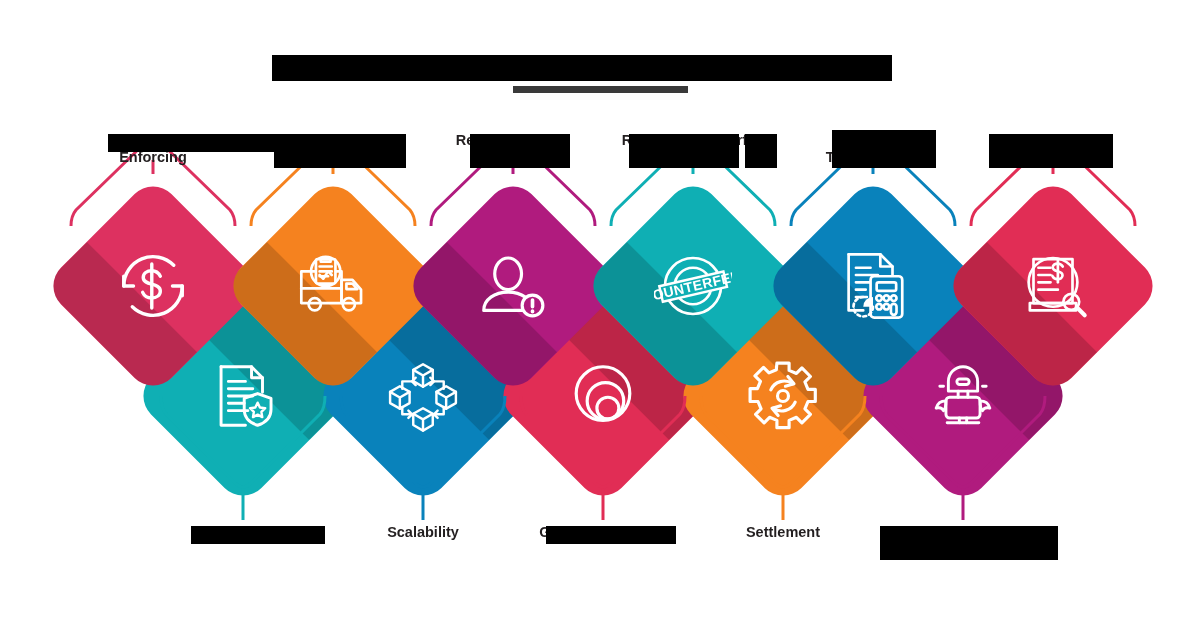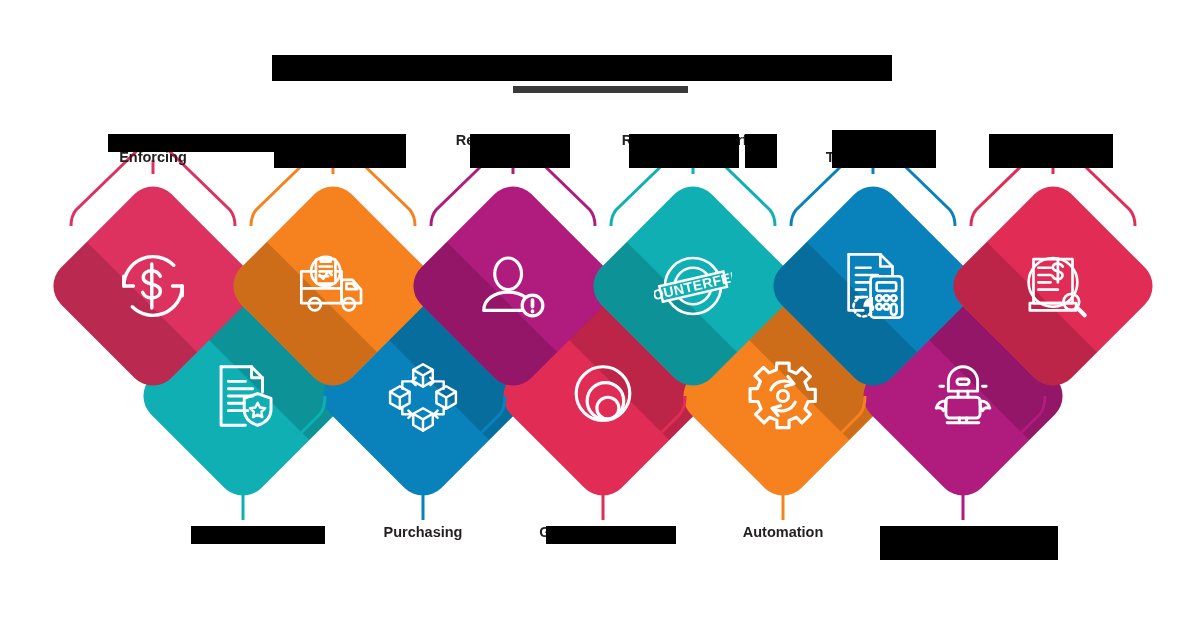--- a/index.html
+++ b/index.html
@@ -334,23 +334,23 @@
 Data</div>
   <div class="label" style="left:423px; top:132px; width:180px;">Reduced Human
 Error</div>
   <div class="label" style="left:603px; top:132px; width:180px;">Reduced Counterfeit
 Goods</div>
   <div class="label" style="left:783px; top:132px; width:180px;">Audit
 Transparency</div>
   <div class="label" style="left:963px; top:132px; width:180px;">Accurate Costing
 Information</div>
 
-  <div class="label" style="left:333px; top:524px; width:180px;">Purchasing</div>
+  <div class="label" style="left:333px; top:524px; width:180px;">Scalability</div>
   <div class="label" style="left:513px; top:524px; width:180px;">Greater Scalability</div>
-  <div class="label" style="left:693px; top:524px; width:180px;">Automation</div>
+  <div class="label" style="left:693px; top:524px; width:180px;">Settlement</div>
   <div class="label" style="left:873px; top:524px; width:180px;">Automated Purchasing
 and Planning</div>
 
   <div class="redact" style="left:108px; top:134px; width:190px; height:18px;"></div>
   <div class="redact" style="left:274px; top:134px; width:132px; height:34px;"></div>
   <div class="redact" style="left:470px; top:134px; width:100px; height:34px;"></div>
   <div class="redact" style="left:629px; top:134px; width:110px; height:34px;"></div>
   <div class="redact" style="left:745px; top:134px; width:32px; height:34px;"></div>
   <div class="redact" style="left:832px; top:130px; width:104px; height:38px;"></div>
   <div class="redact" style="left:989px; top:134px; width:124px; height:34px;"></div>

